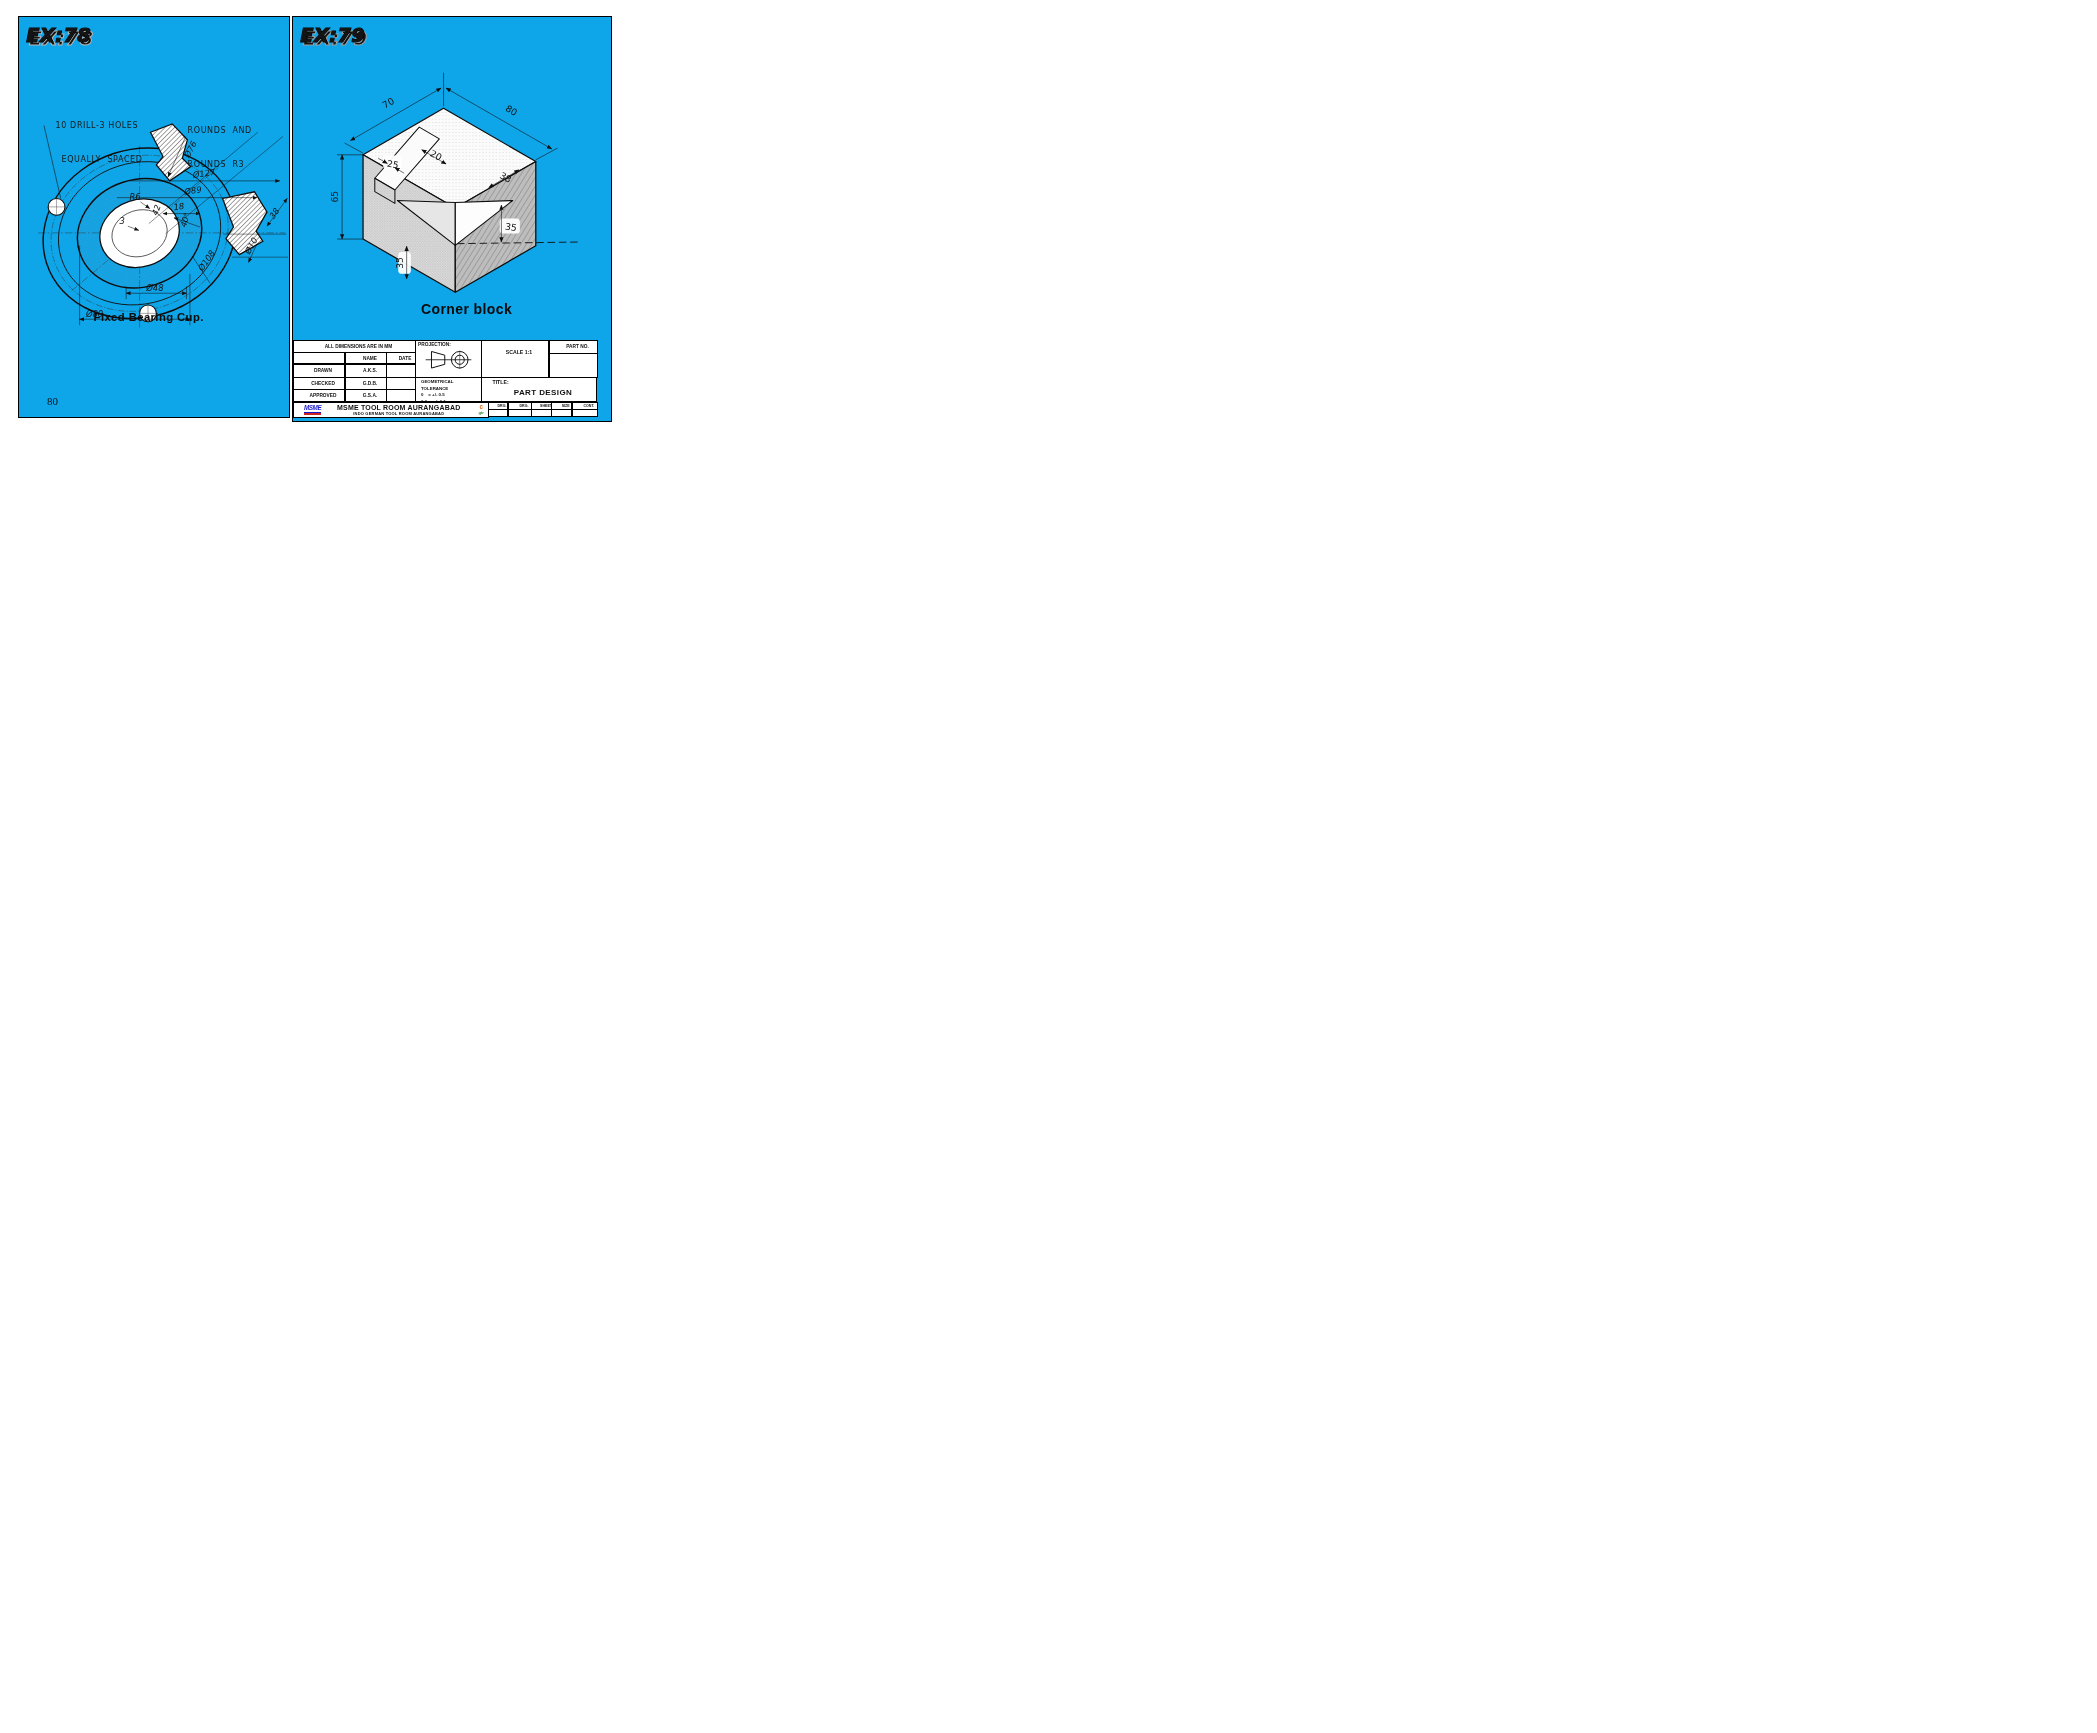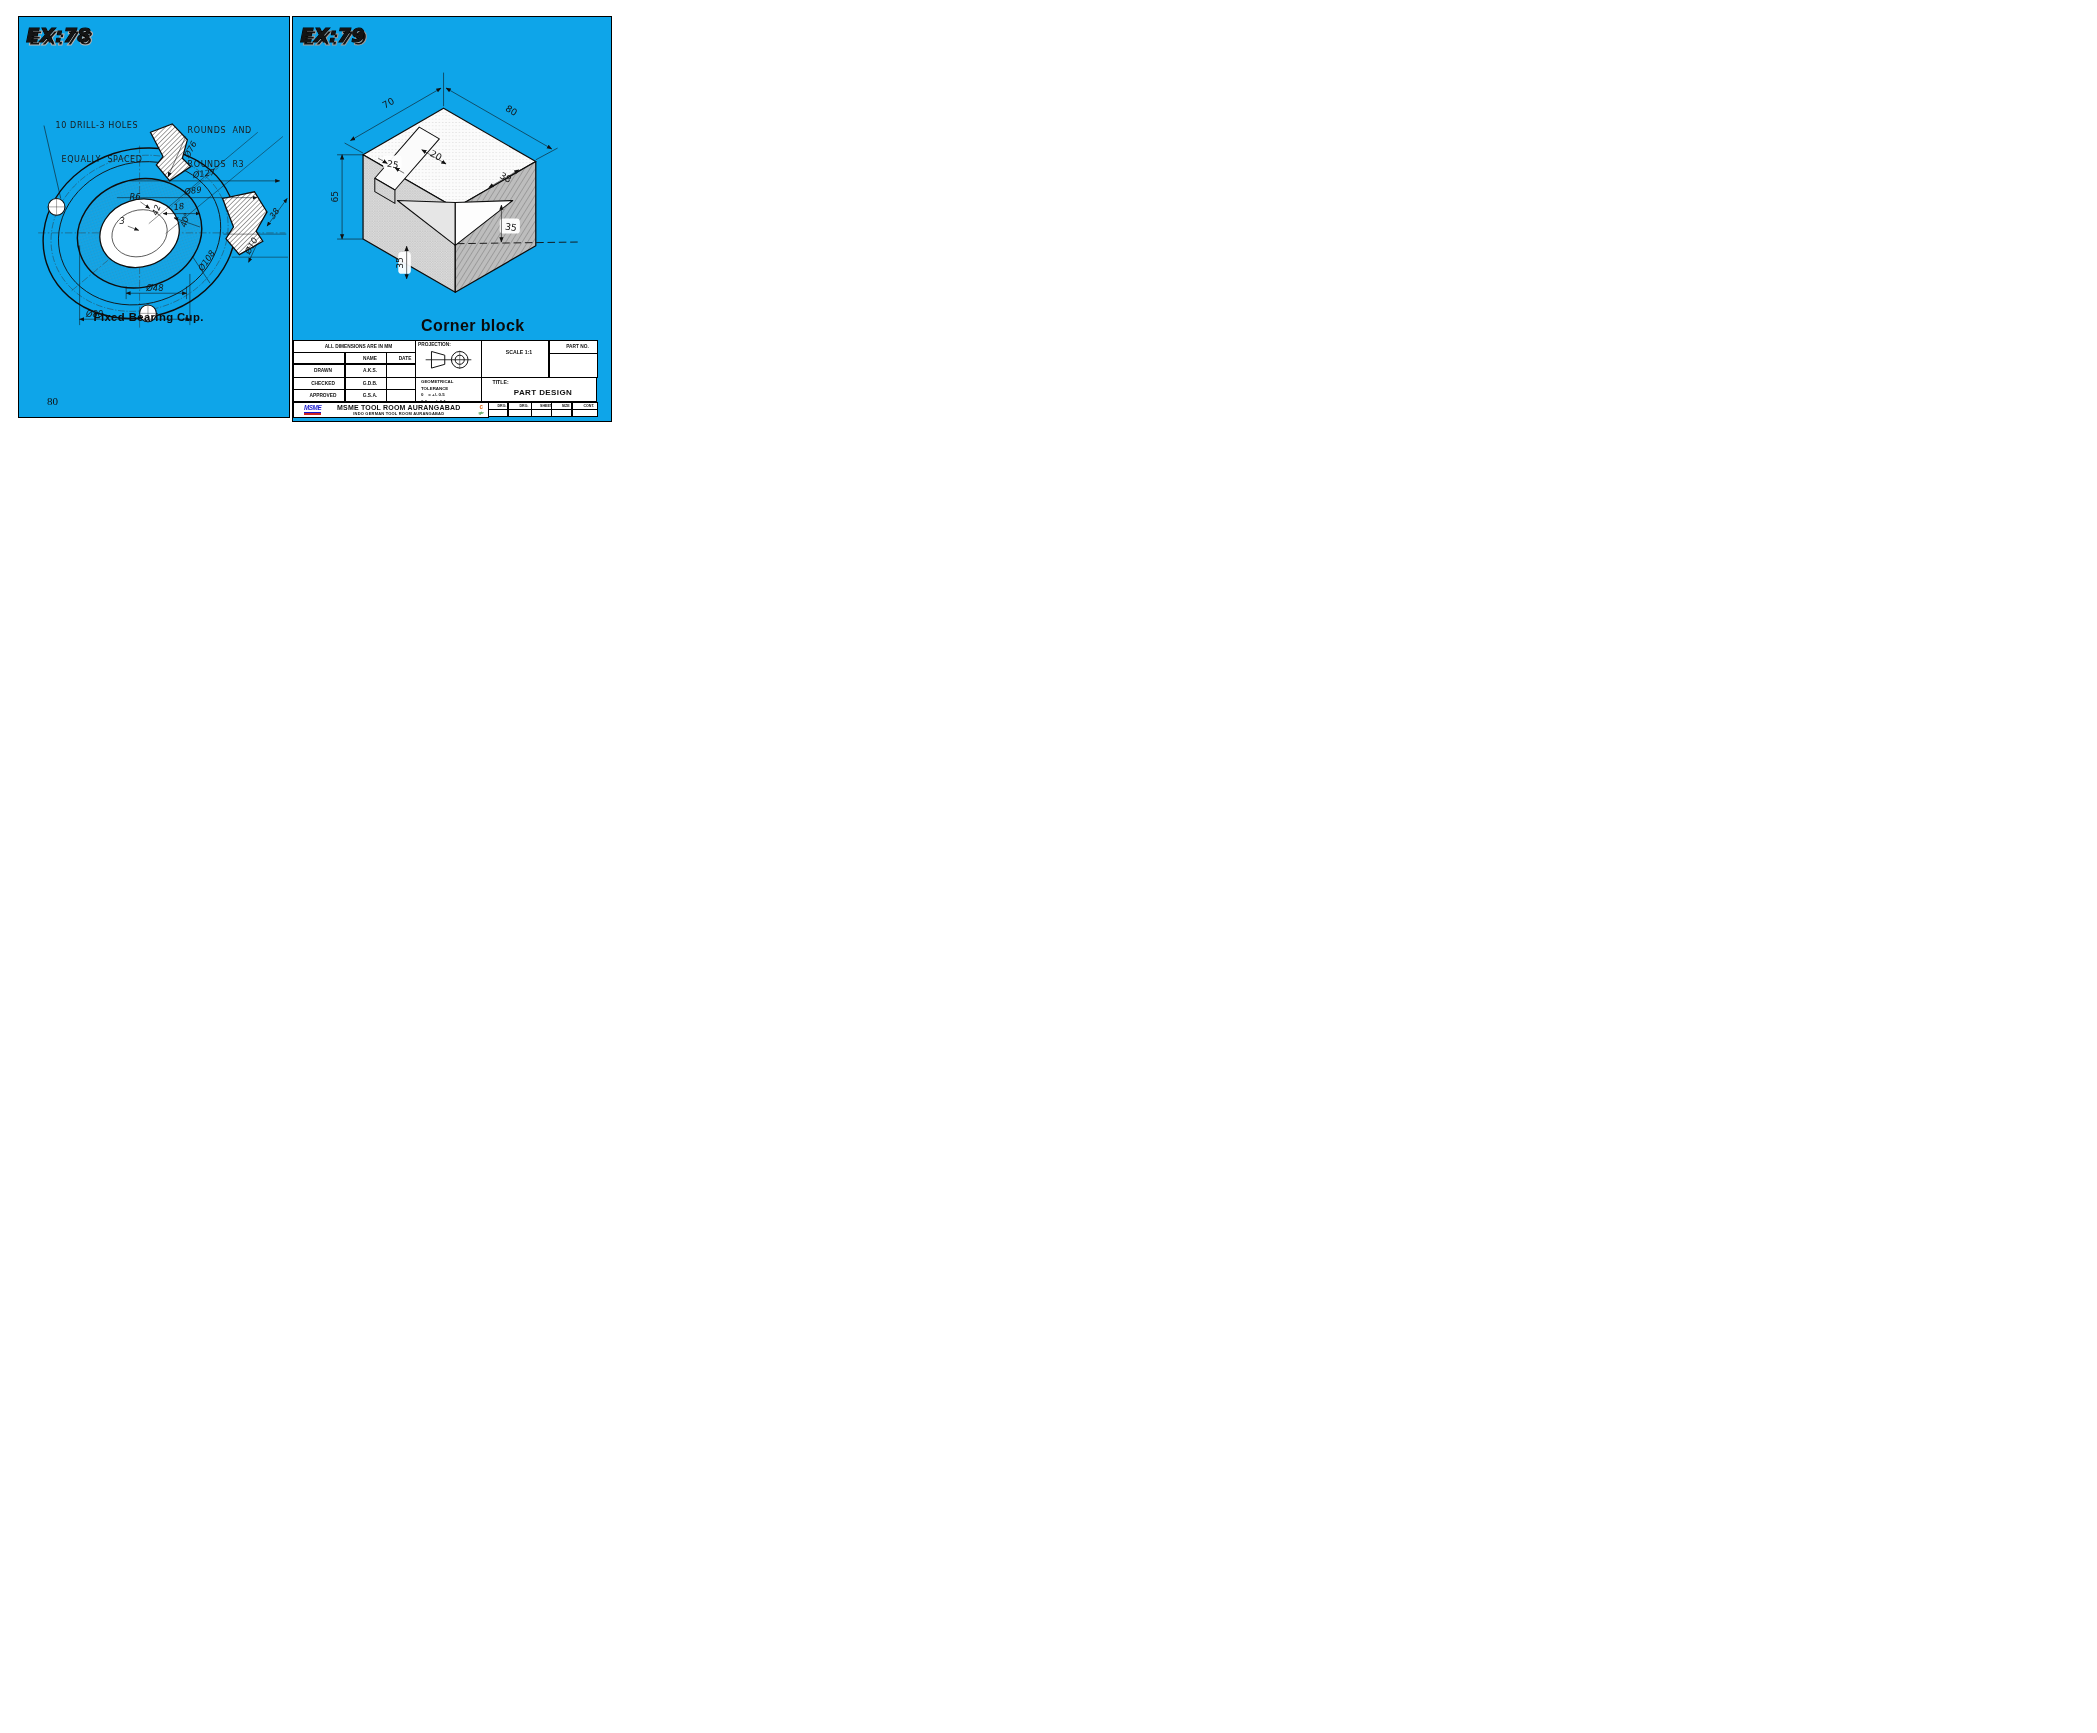--- a/index.html
+++ b/index.html
@@ -208,21 +208,21 @@
       <text class="dimtxtC" x="200" y="106" transform="rotate(-30 200 106)">70</text>
       <text class="dimtxtC" x="486" y="110" transform="rotate(30 486 110)">80</text>
       <text class="dimtxtC" x="472" y="270" transform="rotate(28 472 270)">38</text>
       <text class="dimtxtC" x="306" y="218" transform="rotate(28 306 218)">20</text>
       <text class="dimtxtC" x="204" y="244" transform="rotate(10 204 244)">25</text>
       <text class="dimtxtC" x="88" y="330" transform="rotate(-90 88 330)">65</text>
       <text class="dimtxtC" x="244" y="488" transform="rotate(-90 244 488)">35</text>
       <text class="dimtxtC" x="486" y="394" transform="rotate(8 486 394)">35</text>
     </svg>
 
-    <div class="caption" style="left:128px;top:300px;font-size:16px;">Corner block</div>
+    <div class="caption" style="left:128px;top:284px;font-size:14px;">Corner block</div>
 
     <div id="tblock">
 
       <div class="cell" style="left:0;top:0;width:123px;height:12.6px;font-size:4.8px;text-align:center;line-height:11px;">ALL DIMENSIONS ARE IN MM</div>
       <div class="cell" style="left:0;top:11.7px;width:52px;height:12.6px;"></div>
       <div class="cell" style="left:52px;top:11.7px;width:42px;height:12.6px;font-size:4.8px;text-align:center;line-height:11px;">NAME</div>
       <div class="cell" style="left:93px;top:11.7px;width:30px;height:12.6px;font-size:4.8px;text-align:center;line-height:11px;">DATE</div>
 
       <div class="cell" style="left:0;top:23.5px;width:52px;height:14.3px;font-size:4.8px;text-align:center;line-height:12.6px;">DRAWN</div>
       <div class="cell" style="left:52px;top:23.5px;width:42px;height:14.3px;font-size:4.8px;text-align:center;line-height:12.6px;">A.K.S.</div>

